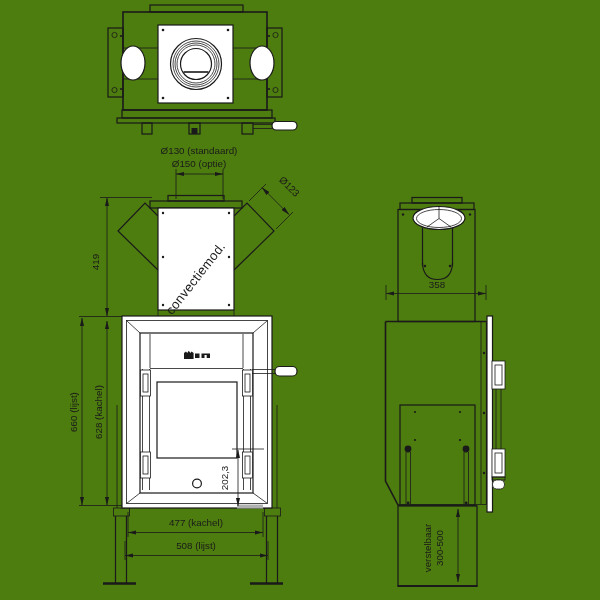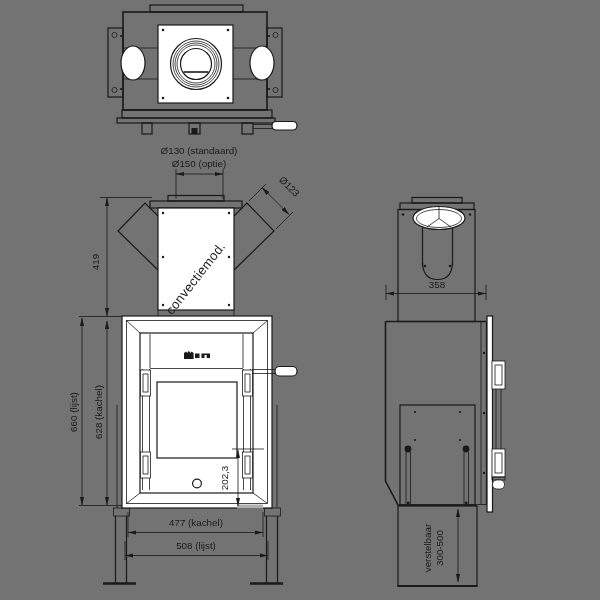--- a/index.html
+++ b/index.html
@@ -1,17 +1,17 @@
 <!DOCTYPE html>
 <html><head>
 <meta charset="utf-8">
 <style>
   html,body{margin:0;padding:0;background:#ffffff;}
   .canvas{
-    position:relative;width:600px;height:600px;background:#737373;
+    position:relative;width:600px;height:600px;background:#4d7c0f;
     font-family:"Liberation Sans",sans-serif;overflow:hidden;text-align:right;
   }
   svg{display:block;}
   svg text{
     font-family:"Liberation Sans",sans-serif;
     fill:#1a1a1a;
   }
   .dim-text{font-size:9.8px;}
   .module-text{font-size:13px;letter-spacing:.3px;}
   .ln{stroke:#1a1a1a;fill:none;stroke-width:1.2;}

